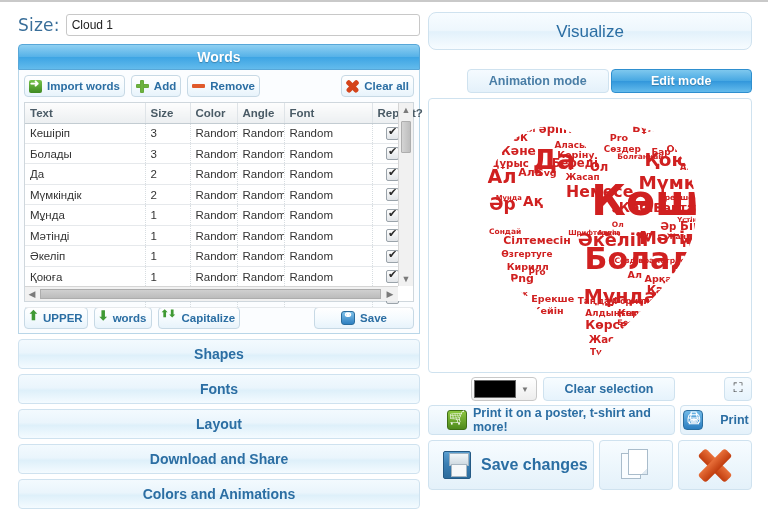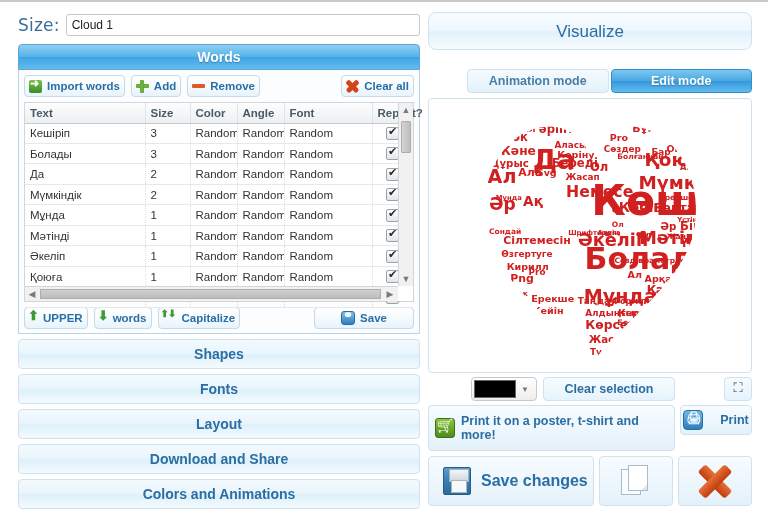--- a/index.html
+++ b/index.html
@@ -276,23 +276,23 @@
   .fs-btn {
     width:28px; height:24px;
     border:1px solid #cfe2ef; border-radius:4px;
     background: linear-gradient(to bottom,#f7fcff,#e6f3fc);
     position:relative; cursor:pointer;
   }
   .fs-btn span { position:absolute; left:0; right:0; top:2px; text-align:center; font-size:13px; color:#333; }
 
   .print-row { display:flex; gap:5px; margin-top:4px; }
   .poster-btn {
-    flex:1; height:46px;
+    flex:1; height:30px;
     display:flex; align-items:center; gap:6px;
-    padding:0 6px;
+    padding:0 18px;
     border:1px solid #cfe2ef; border-radius:4px;
     background: linear-gradient(to bottom,#f7fcff,#e4f1fa);
     font-size:12.5px; font-weight:bold; color:#2b6ea3;
     cursor:pointer;
   }
   .print-btn {
     width:72px; height:30px;
     display:flex; align-items:center; justify-content:center; gap:17px;
     border:1px solid #cfe2ef; border-radius:4px;
     background: linear-gradient(to bottom,#f7fcff,#e4f1fa);

